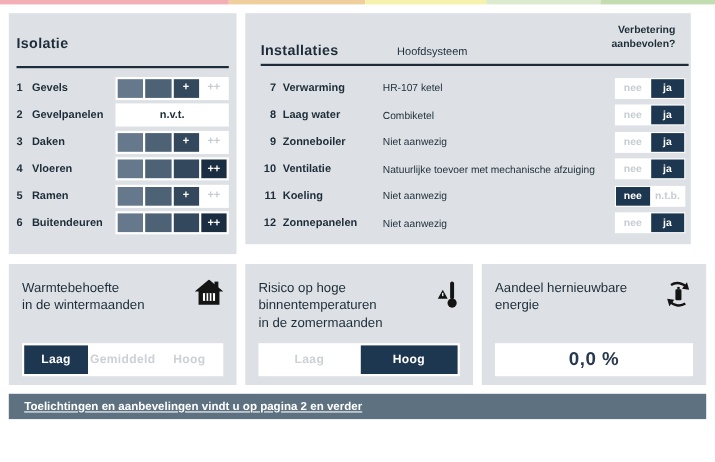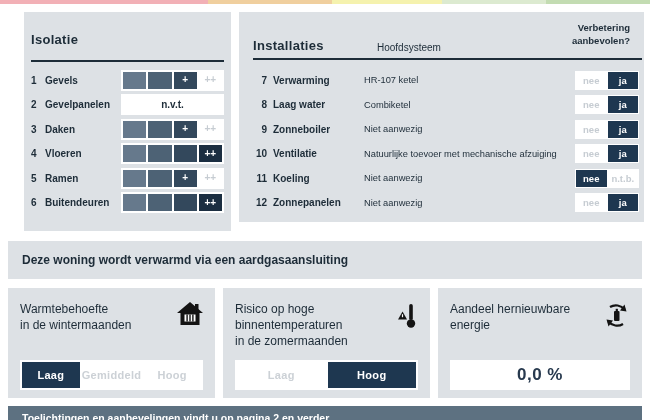--- a/index.html
+++ b/index.html
@@ -3,21 +3,21 @@
 <meta charset="utf-8">
 <style>
   * { margin:0; padding:0; box-sizing:border-box; }
   html,body { width:650px; height:420px; background:#fff; overflow:hidden;
     font-family:"Liberation Sans", sans-serif; color:#1d2c38; }
   .strip { display:flex; height:4px; width:650px; }
   .strip div { height:100%; }
   .content { padding-left:8px; }
   .top-row { display:flex; gap:8px; margin-top:8px; }
   .panel { background:#dde1e5; }
-  .p-iso { width:207px; height:219px; padding:16px 7px 0 7px;margin-left:16px; }
+  .p-iso { width:207px; height:219px; padding:16px 7px 0 7px; }
   .p-inst { width:405px; height:210px; padding:12px 2px 0 14px; }
   .sec-title { font-size:13px; font-weight:bold; letter-spacing:.3px; }
   .p-iso .sec-title { margin-top:4px; line-height:16px; }
   .rule { height:2px; background:#1d2c38; }
   .p-iso .rule { margin:12px 0 6px 0; }
   .iso-row { display:flex; align-items:center; height:24.5px; }
   .iso-num { width:9px; font-size:10px; font-weight:bold; flex-shrink:0; }
   .iso-lbl { font-size:10px; font-weight:bold; margin-left:5px; white-space:nowrap; }
   .iso-cells { margin-left:auto; width:103px; height:21px; background:#fff;
     padding:2px; display:flex; gap:2px; }
@@ -203,23 +203,20 @@
             <span class="inst-sys">Niet aanwezig</span>
             <div class="inst-btns">
               <span class="opt">nee</span>
               <span class="opt active">ja</span>
             </div>
           </div>
         </div>
     </section>
   </div>
 
-  <div class="banner">
-    <span>Deze woning wordt verwarmd via een aardgasaansluiting</span>
-  </div>
 
   <div class="bottom-row">
 
     <section class="panel bp bp0">
       <div class="bp-head">
         <div class="bp-title">
             <span>Warmtebehoefte</span>
             <span>in de wintermaanden</span>
           </div>
         <svg class="bp-icon" width="26" height="24" viewBox="0 0 26 24">

